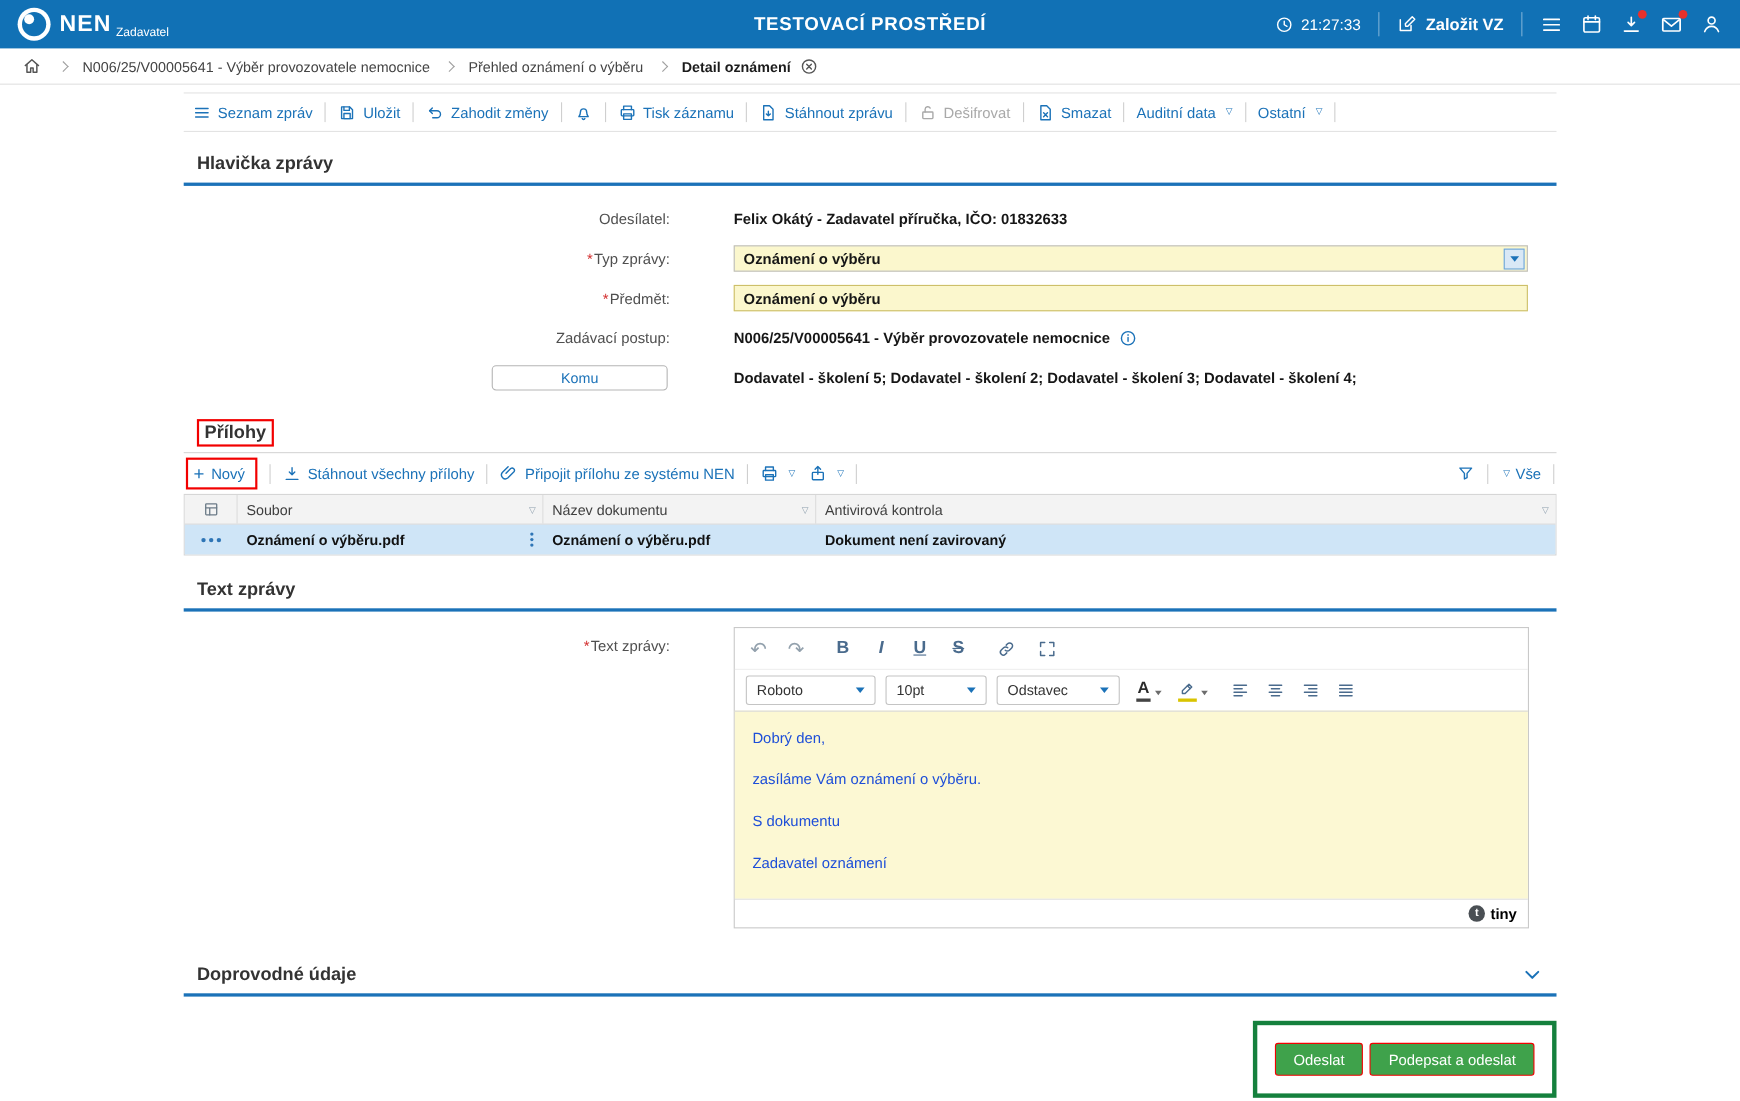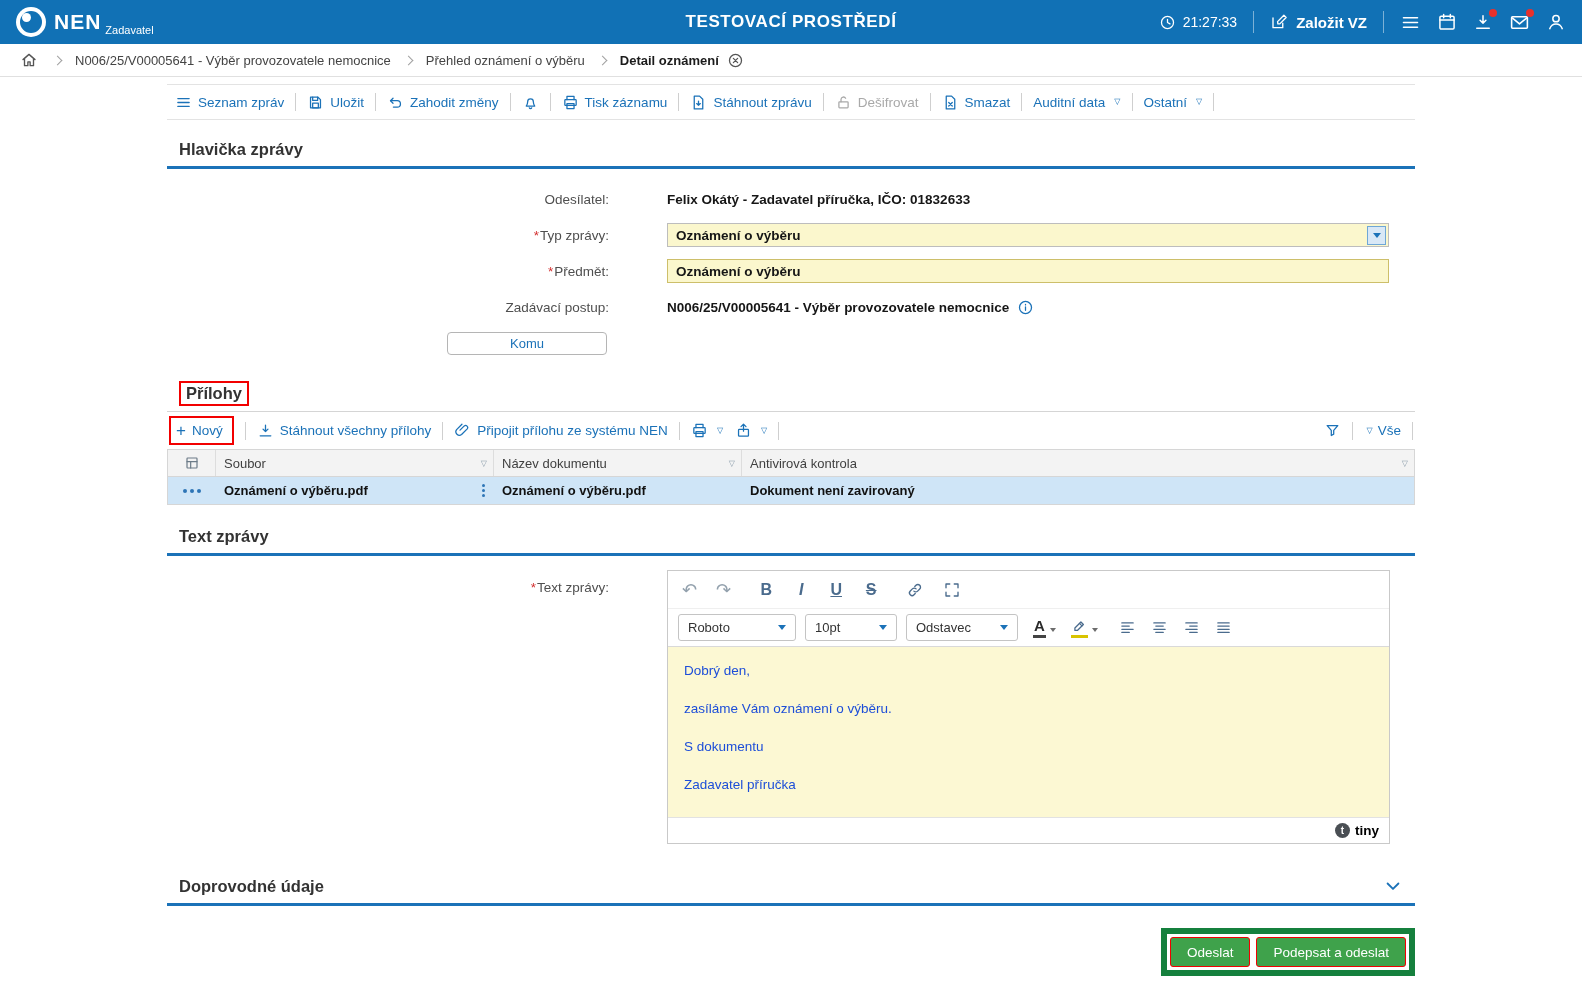--- a/index.html
+++ b/index.html
@@ -109,21 +109,21 @@
   .ed-content { background: #fcf8d3; min-height: 160px; padding: 16px 16px 2px; border-top: 1px solid #d9d9d9; }
   .ed-content p { margin: 0 0 23px; font-size: 13.5px; color: #1d4ed8; }
   .ed-status { height: 26px; display: flex; align-items: center; justify-content: flex-end; padding: 0 10px; border-top: 1px solid #e2e2e2; gap: 5px; }
   .tiny-circ { width: 15px; height: 15px; border-radius: 50%; background: #4a4f54; color: #fff; font-size: 10px; font-weight: bold; display: flex; align-items: center; justify-content: center; }
   .tiny-txt { font-size: 13.5px; font-weight: bold; color: #000000; }
 
   
   .chev-big { margin-left: auto; color: #1b72b8; cursor: pointer; }
   .chev-big svg { width: 20px; height: 20px; stroke-width: 2.2; }
   .footer { display: flex; justify-content: flex-end; margin: 22px 0 0; }
-  .fbox { border: 6px solid #15803d; padding: 3px; display: flex; gap: 6px; }
+  .fbox { border: 4px solid #15803d; padding: 16px; display: flex; gap: 6px; }
   .gbtn { background: #3fa24b; color: #fff; font-size: 13.5px; height: 30px; padding: 0 16px; display: flex; align-items: center; border: 1px solid #f20000; border-radius: 3px; cursor: pointer; white-space: nowrap; }
 </style>
 </head>
 <body>
 
 <svg width="0" height="0" style="position:absolute">
   <defs>
     <symbol id="s-clock" viewBox="0 0 24 24">
         <circle cx="12" cy="12" r="8.5"></circle>
         <path d="M12 7.5V12l3.5 2"></path>
@@ -414,20 +414,21 @@
               <svg class="ic" width="17" height="17">
                 <use href="#s-info"></use>
               </svg>
             </span>
         </div>
       </div>
       <div class="frow">
         <div class="flabel" style="display:flex">
           <span class="komu">Komu</span>
         </div>
+        <div class="fvalue">Dodavatel - školení 5; Dodavatel - školení 2; Dodavatel - školení 3; Dodavatel - školení 4;</div>
       </div>
     </div>
   </div>
 
   <div style="margin-top:6px">
     <div class="sec-head rule-gray" style="padding-bottom:5px">
       <div class="sec-title redbox" style="padding:1px 5px">Přílohy</div>
     </div>
     <div class="attach-bar">
       <span class="novy-box">
@@ -587,21 +588,21 @@
                 </svg>
               <svg class="ic">
                   <use href="#s-al-j"></use>
                 </svg>
             </div>
           </div>
           <div class="ed-content">
             <p>Dobrý den,</p>
             <p>zasíláme Vám oznámení o výběru.</p>
             <p>S dokumentu</p>
-            <p>Zadavatel příručka</p>
+            <p>Zadavatel oznámení</p>
           </div>
           <div class="ed-status">
             <span class="tiny-circ">t</span>
             <span class="tiny-txt">tiny</span>
           </div>
         </div>
       </div>
     </div>
   </div>
 

